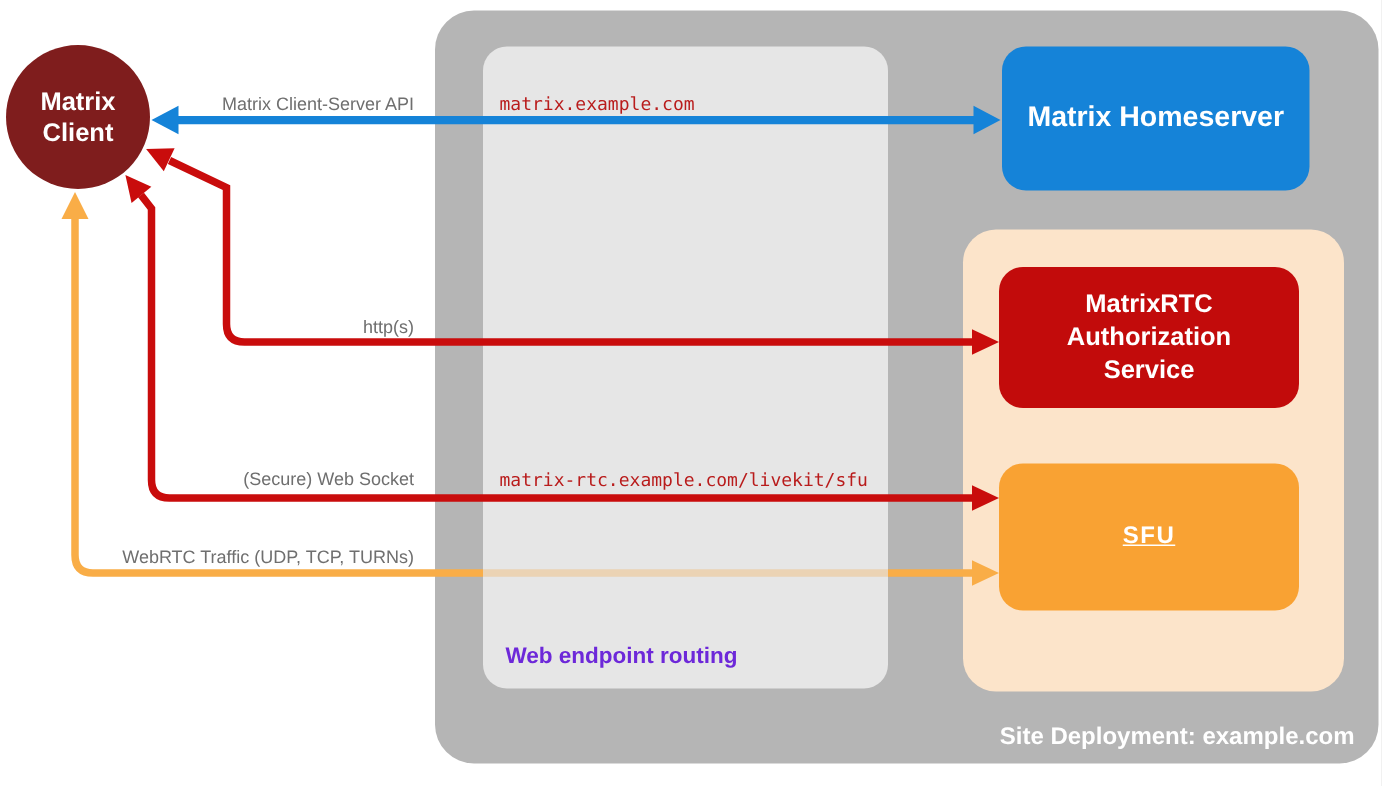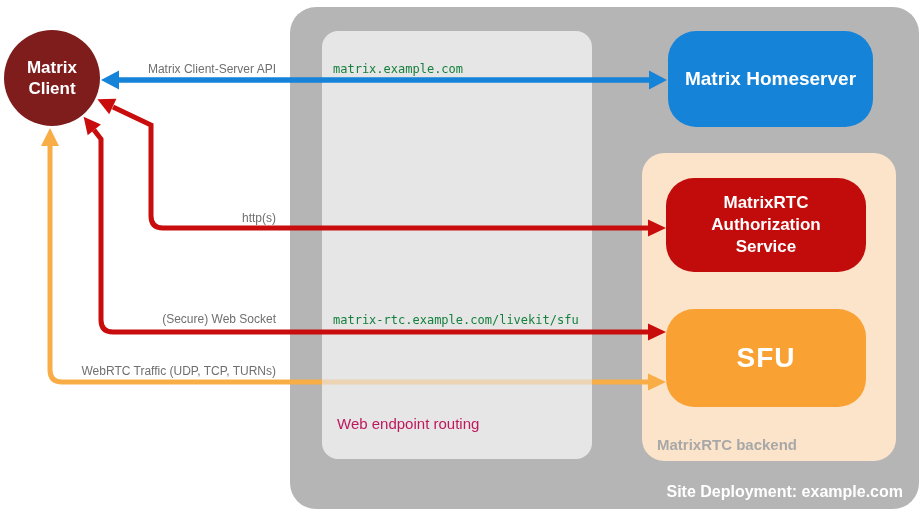--- a/index.html
+++ b/index.html
@@ -16,51 +16,51 @@
     position:absolute;left:322px;top:31px;width:270px;height:428px;
     background:#e6e6e6;border-radius:16px;
   }
   .backend-box{
     position:absolute;left:642px;top:153px;width:254px;height:308px;
     background:#fce4ca;border-radius:22px;
   }
   
   .node{
     position:absolute;display:flex;align-items:center;justify-content:center;
-    color:#ffffff;font-weight:bold;text-align:center;border-radius:28px;
+    color:#ffffff;font-weight:bold;text-align:center;border-radius:16px;
   }
   .node-homeserver{left:668px;top:31px;width:205px;height:96px;background:#1583d8;font-size:19px;}
   .node-auth{left:666px;top:178px;width:200px;height:94px;background:#c20b0b;font-size:17px;line-height:22px;}
   .node-auth .wrap{width:132px;}
-  .node-sfu{left:666px;top:309px;width:200px;height:98px;background:#f9a233;font-size:28px;letter-spacing:1px;}
+  .node-sfu{left:666px;top:309px;width:200px;height:98px;background:#f9a233;font-size:16px;letter-spacing:1px;text-decoration:underline;}
   
   .client-circle{
     position:absolute;left:4px;top:30px;width:96px;height:96px;border-radius:50%;
     background:#7f1d1d;color:#ffffff;font-weight:bold;font-size:17px;line-height:21px;
     display:flex;flex-direction:column;align-items:center;justify-content:center;text-align:center;
   }
   
   .conn-label{
     position:absolute;right:645px;color:#6f6f6f;font-size:12px;white-space:nowrap;text-align:right;
   }
   .lbl-api{top:62px;}
   .lbl-http{top:211px;}
   .lbl-ws{top:312px;}
   .lbl-webrtc{top:364px;}
   
   .endpoint{
-    position:absolute;left:333px;color:#15803d;font-size:12px;white-space:nowrap;
+    position:absolute;left:333px;color:#b91c1c;font-size:12px;white-space:nowrap;
     font-family:"DejaVu Sans Mono","Liberation Mono",monospace;
   }
   .ep-0{top:62px;}
   .ep-1{top:208px;}
   .ep-2{top:313px;}
   
   .routing-caption{
-    position:absolute;left:337px;top:415px;color:#be185d;font-size:15px;font-weight:normal;white-space:nowrap;
+    position:absolute;left:337px;top:429px;color:#6d28d9;font-size:15px;font-weight:bold;white-space:nowrap;
   }
   .backend-caption{
     position:absolute;left:657px;top:436px;color:#a8a8a8;font-size:15px;font-weight:bold;white-space:nowrap;
   }
   .site-caption{
     position:absolute;right:18px;top:483px;color:#ffffff;font-size:16px;font-weight:bold;white-space:nowrap;
   }
   
   .arrow-layer{position:absolute;left:0;top:0;width:921px;height:524px;pointer-events:none;}
 </style>
@@ -92,21 +92,20 @@
 
   <div class="endpoint ep-0">matrix.example.com</div>
   <div class="endpoint ep-2">matrix-rtc.example.com/livekit/sfu</div>
 
   <div class="conn-label lbl-api">Matrix Client-Server API</div>
   <div class="conn-label lbl-http">http(s)</div>
   <div class="conn-label lbl-ws">(Secure) Web Socket</div>
   <div class="conn-label lbl-webrtc">WebRTC Traffic (UDP, TCP, TURNs)</div>
 
   <div class="routing-caption">Web endpoint routing</div>
-  <div class="backend-caption">MatrixRTC backend</div>
   <div class="site-caption">Site Deployment: example.com</div>
 
   <svg class="arrow-layer" width="921" height="524" viewBox="0 0 921 524">
 
     <g>
       <line x1="117" y1="80" x2="651" y2="80" stroke="#1583d8" stroke-width="5.5"></line>
       <polygon points="101,80 119,70.5 119,89.5" fill="#1583d8"></polygon>
       <polygon points="667,80 649,70.5 649,89.5" fill="#1583d8"></polygon>
     </g>
 

